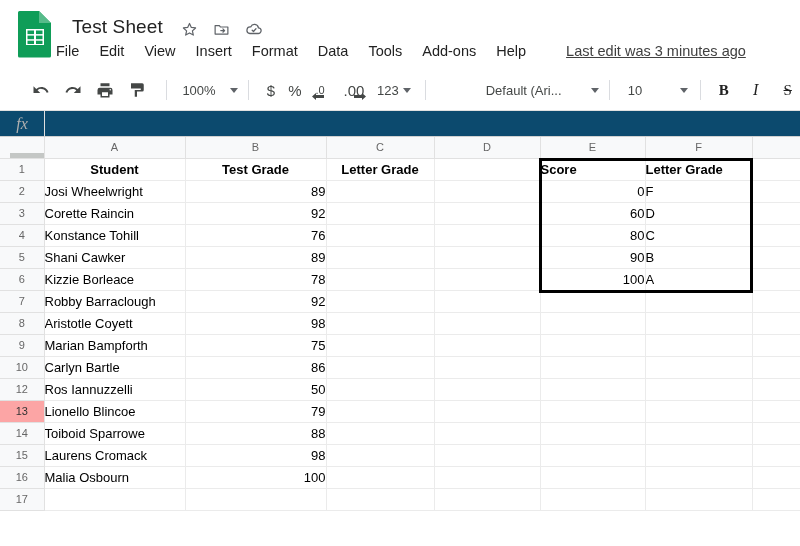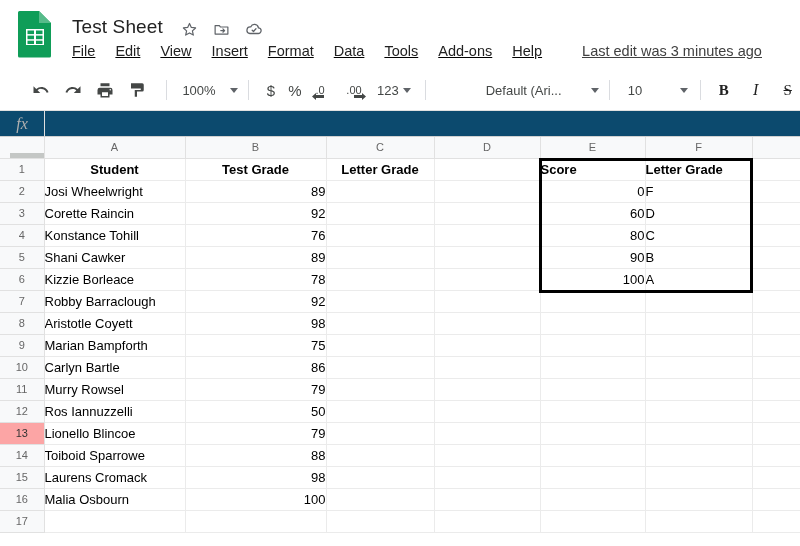--- a/index.html
+++ b/index.html
@@ -19,21 +19,21 @@
 
   .title-row { position:absolute; left:72px; top:8px; height:30px; display:flex; align-items:flex-end; }
   .doc-title {
     font-size:19px; color:#222; letter-spacing:0.1px;
     font-family:"Liberation Sans", sans-serif; white-space:nowrap;
   }
   .title-icons { display:flex; align-items:center; gap:14px; margin-left:18px; }
   .ticon { width:18px; height:18px; color:#5f6368; display:flex; align-items:center; justify-content:center; cursor:pointer; }
   .ticon svg { display:block; }
 
-  .menubar { position:absolute; left:72px; top:38px; height:26px; display:flex; align-items:center;text-decoration:underline; }
+  .menubar { position:absolute; left:56px; top:38px; height:26px; display:flex; align-items:center; }
   .menu-item {
     font-size:14.5px; color:#222; margin-right:20px; cursor:pointer; white-space:nowrap;
     font-family:"Liberation Sans", sans-serif;
   }
   .last-edit {
     font-size:14.5px; color:#404040; text-decoration:underline; cursor:pointer;
     margin-left:20px; white-space:nowrap;
   }
 
   
@@ -215,21 +215,21 @@
     <div class="tb-sym">$</div>
     <div class="tb-sym">%</div>
 
     <div class="tb-btn" style="position:relative;">
       <span style="font-size:11px;color:#444746;">.0</span>
       <svg style="position:absolute;left:5px;bottom:3px;" width="12" height="7" viewBox="0 0 12 7" fill="#444746">
         <path d="M0 3.5L4 0v2h8v3H4v2z"></path>
       </svg>
     </div>
     <div class="tb-btn" style="position:relative;width:30px;">
-      <span style="font-size:11px;color:#444746;">.00</span>
+      <span style="font-size:15px;color:#444746;">.00</span>
       <svg style="position:absolute;right:3px;bottom:3px;" width="12" height="7" viewBox="0 0 12 7" fill="#444746">
         <path d="M12 3.5L8 0v2H0v3h8v2z"></path>
       </svg>
     </div>
 
     <div class="tb-text" style="margin-left:2px;">
       <span style="font-size:13px;">123</span>
       <span class="caret" style="margin-left:4px;"></span>
     </div>
 
@@ -392,30 +392,20 @@
             <th class="rowhdr">10</th>
             <td class="cell left">Carlyn Bartle</td>
             <td class="cell right">86</td>
             <td class="cell left"></td>
             <td class="cell left"></td>
             <td class="cell right"></td>
             <td class="cell left"></td>
             <td class="cell"></td>
           </tr>
           <tr>
-            <th class="rowhdr">11</th>
-            <td class="cell left">Murry Rowsel</td>
-            <td class="cell right">79</td>
-            <td class="cell left"></td>
-            <td class="cell left"></td>
-            <td class="cell right"></td>
-            <td class="cell left"></td>
-            <td class="cell"></td>
-          </tr>
-          <tr>
             <th class="rowhdr">12</th>
             <td class="cell left">Ros Iannuzzelli</td>
             <td class="cell right">50</td>
             <td class="cell left"></td>
             <td class="cell left"></td>
             <td class="cell right"></td>
             <td class="cell left"></td>
             <td class="cell"></td>
           </tr>
           <tr>

